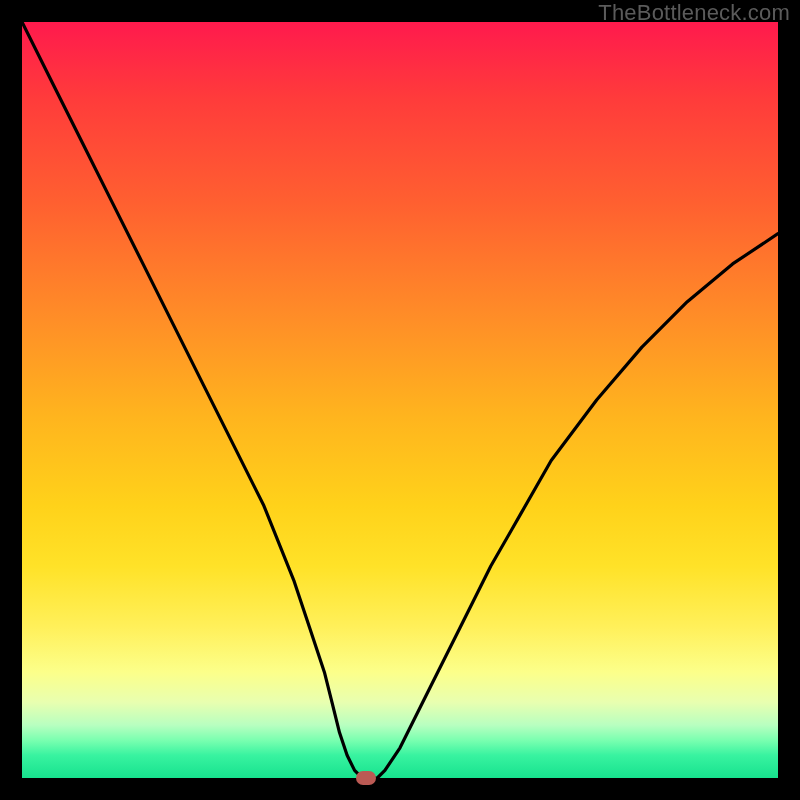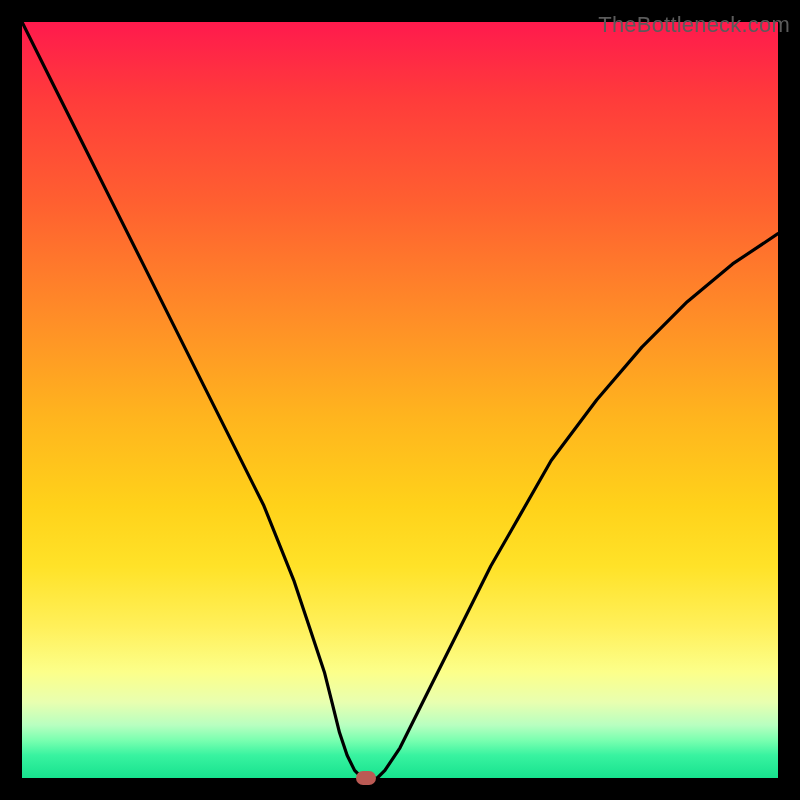--- a/index.html
+++ b/index.html
@@ -52,21 +52,21 @@
   .marker {
     position: absolute;
     width: 20px;
     height: 14px;
     border-radius: 7px;
     background: #bb5a54;
     transform: translate(-50%, -50%);
   }
   .watermark {
     position: absolute;
-    top: 12px;
+    top: 0;
     right: 10px;
     color: #5b5b5b;
     font-size: 22px;
     font-weight: 500;
     letter-spacing: 0.2px;
   }
 </style>
 </head>
 <body>
 

